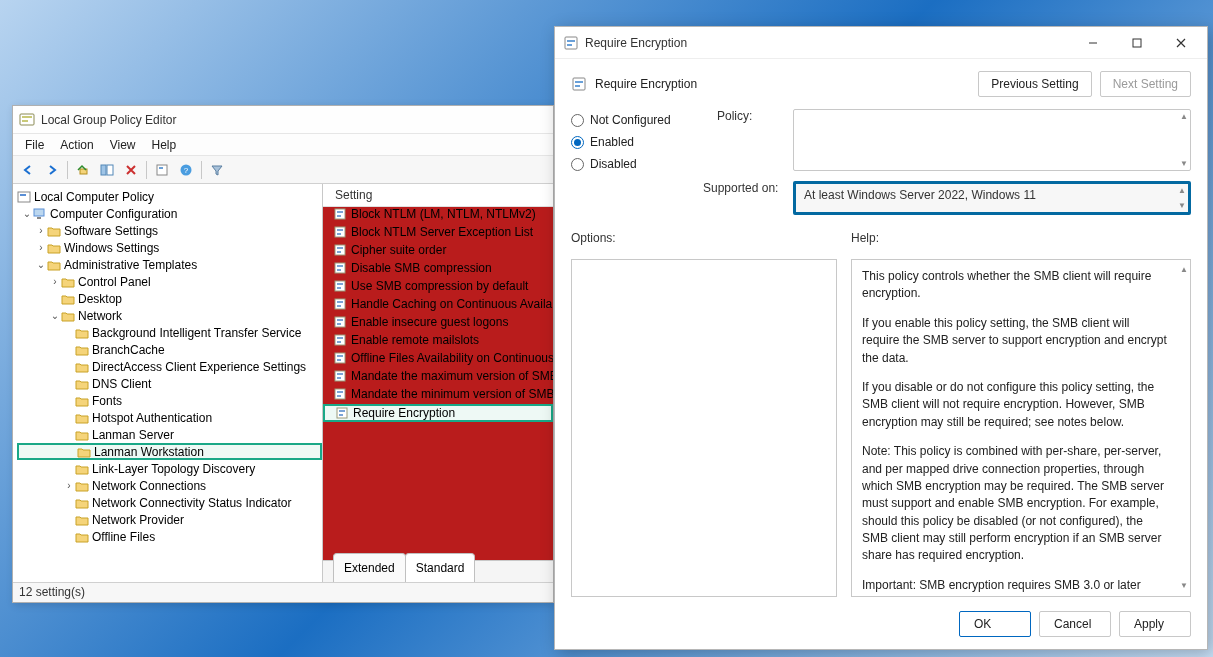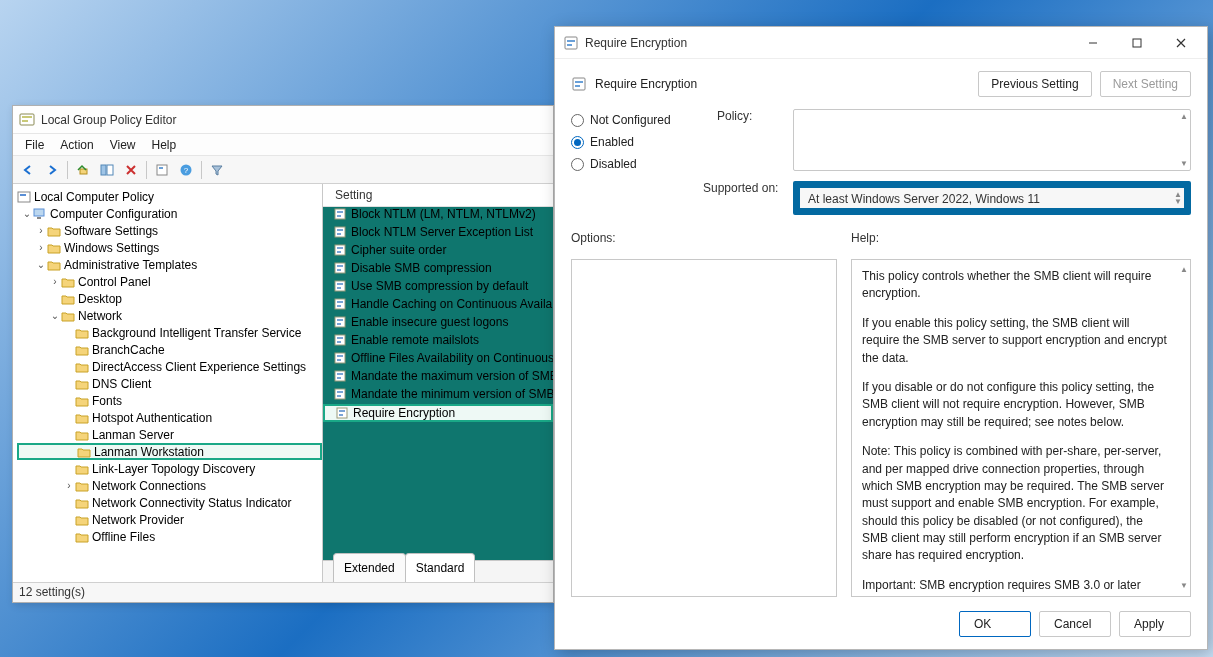--- a/index.html
+++ b/index.html
@@ -13,21 +13,21 @@
   .gpe-titlebar .ico { width:16px; height:16px; margin-right:6px; display:inline-flex; }
   .gpe-titlebar .ttl { font-size:12px; color:#333; }
   .gpe-menubar { height:22px; display:flex; align-items:center; padding:0 4px; font-size:12px; color:#222; border-bottom:1px solid #e6e6e6;}
   .gpe-menubar span { padding:2px 8px; cursor:default; }
   .gpe-toolbar { height:28px; display:flex; align-items:center; gap:2px; padding:2px 4px; border-bottom:1px solid #d0d0d0; background:#f7f7f7;}
   .tbbtn { width:22px; height:22px; display:inline-flex; align-items:center; justify-content:center; border:1px solid transparent; }
   .tbsep { width:1px; height:18px; background:#c8c8c8; margin:0 2px;}
 
   .gpe-body { display:flex; height:calc(100% - 28px - 22px - 28px - 20px); }
   .gpe-tree { width:310px; border-right:1px solid #c8c8c8; overflow:auto; font-size:12px; background:#fff; padding:4px 0 4px 4px; }
-  .gpe-list { flex:1; background:#0f766e; overflow:hidden; display:flex; flex-direction:column;}
+  .gpe-list { flex:1; background:#b91c1c; overflow:hidden; display:flex; flex-direction:column;}
   .list-header { font-size:12px; padding:4px 8px 4px 12px; border-bottom:1px solid #e0e0e0; color:#333; background:#fff;}
   .list-body { flex:1; overflow:auto; font-size:12px; }
   .list-item { display:flex; align-items:flex-start; height:18px; padding-left:10px; white-space:nowrap; cursor:default;}
   .list-item.sel { border:2px solid #1aa887; background:#eef9f5; margin:-1px 0; box-sizing:border-box; padding-top:0; padding-bottom:0;}
   .pol-ico { width:14px; height:14px; margin-right:4px; display:inline-flex; align-items:center; justify-content:center;}
   .tabs-bar { height:22px; border-top:1px solid #c8c8c8; display:flex; align-items:flex-end; padding-left:10px; font-size:12px; background:#f5f5f5;}
   .tab-item { padding:7px 10px; border:1px solid #c0c0c0; border-bottom:none; background:#fafafa; margin-right:-1px; border-radius:4px 4px 0 0; cursor:default;}
   .tab-item.active { background:#fff; }
   .gpe-status { height:20px; font-size:12px; padding:2px 6px; border-top:1px solid #d0d0d0; background:#f7f7f7; color:#333;}
 
@@ -57,21 +57,21 @@
   .radios { display:flex; flex-direction:column; gap:8px; padding:4px 0 8px 0;}
   .radio-row { display:flex; align-items:center; gap:6px; font-size:12px;}
   .rb { width:13px; height:13px; border-radius:50%; border:1px solid #666; display:inline-flex; align-items:center; justify-content:center; background:#fff;}
   .rb.sel { border-color:#0067c0;}
   .rb.sel::after { content:""; width:7px; height:7px; border-radius:50%; background:#0067c0; }
 
   .commentbox, .supportedbox { flex:1; }
   .commentarea { height:62px; border:1px solid #c8c8c8; border-radius:2px; background:#fff; position:relative;}
   .scroll-arrow-up, .scroll-arrow-down { position:absolute; right:2px; font-size:8px; color:#888;}
   .scroll-arrow-up { top:2px;} .scroll-arrow-down { bottom:2px;}
-  .supportedarea { height:34px; border:7px solid #0369a1; border-radius:2px; background:#f7f7f7; padding:4px 16px 4px 8px; font-size:12px; position:relative; color:#333;}
+  .supportedarea { height:34px; border:3px solid #0369a1; border-radius:2px; background:#f7f7f7; padding:4px 16px 4px 8px; font-size:12px; position:relative; color:#333;}
   .fieldlabel { font-size:12px; color:#333; }
 
   .opts-help-row { display:flex; gap:14px; margin-top:14px; flex:1; min-height:0;}
   .optsbox { flex:0 0 266px; border:1px solid #c8c8c8; background:#fff;}
   .helpbox { flex:1; border:1px solid #c8c8c8; background:#fff; padding:8px 20px 8px 10px; overflow:auto; line-height:1.45; position:relative;}
   .helpbox p { margin:0 0 12px 0; }
 
   .dlg-footer { display:flex; justify-content:flex-end; gap:8px; padding-top:14px;}
   .dlg-btn { min-width:72px; padding:5px 14px; font-size:12px; background:#fff; border:1px solid #c8c8c8; border-radius:2px;}
   .dlg-btn.primary { border-color:#0067c0; }

